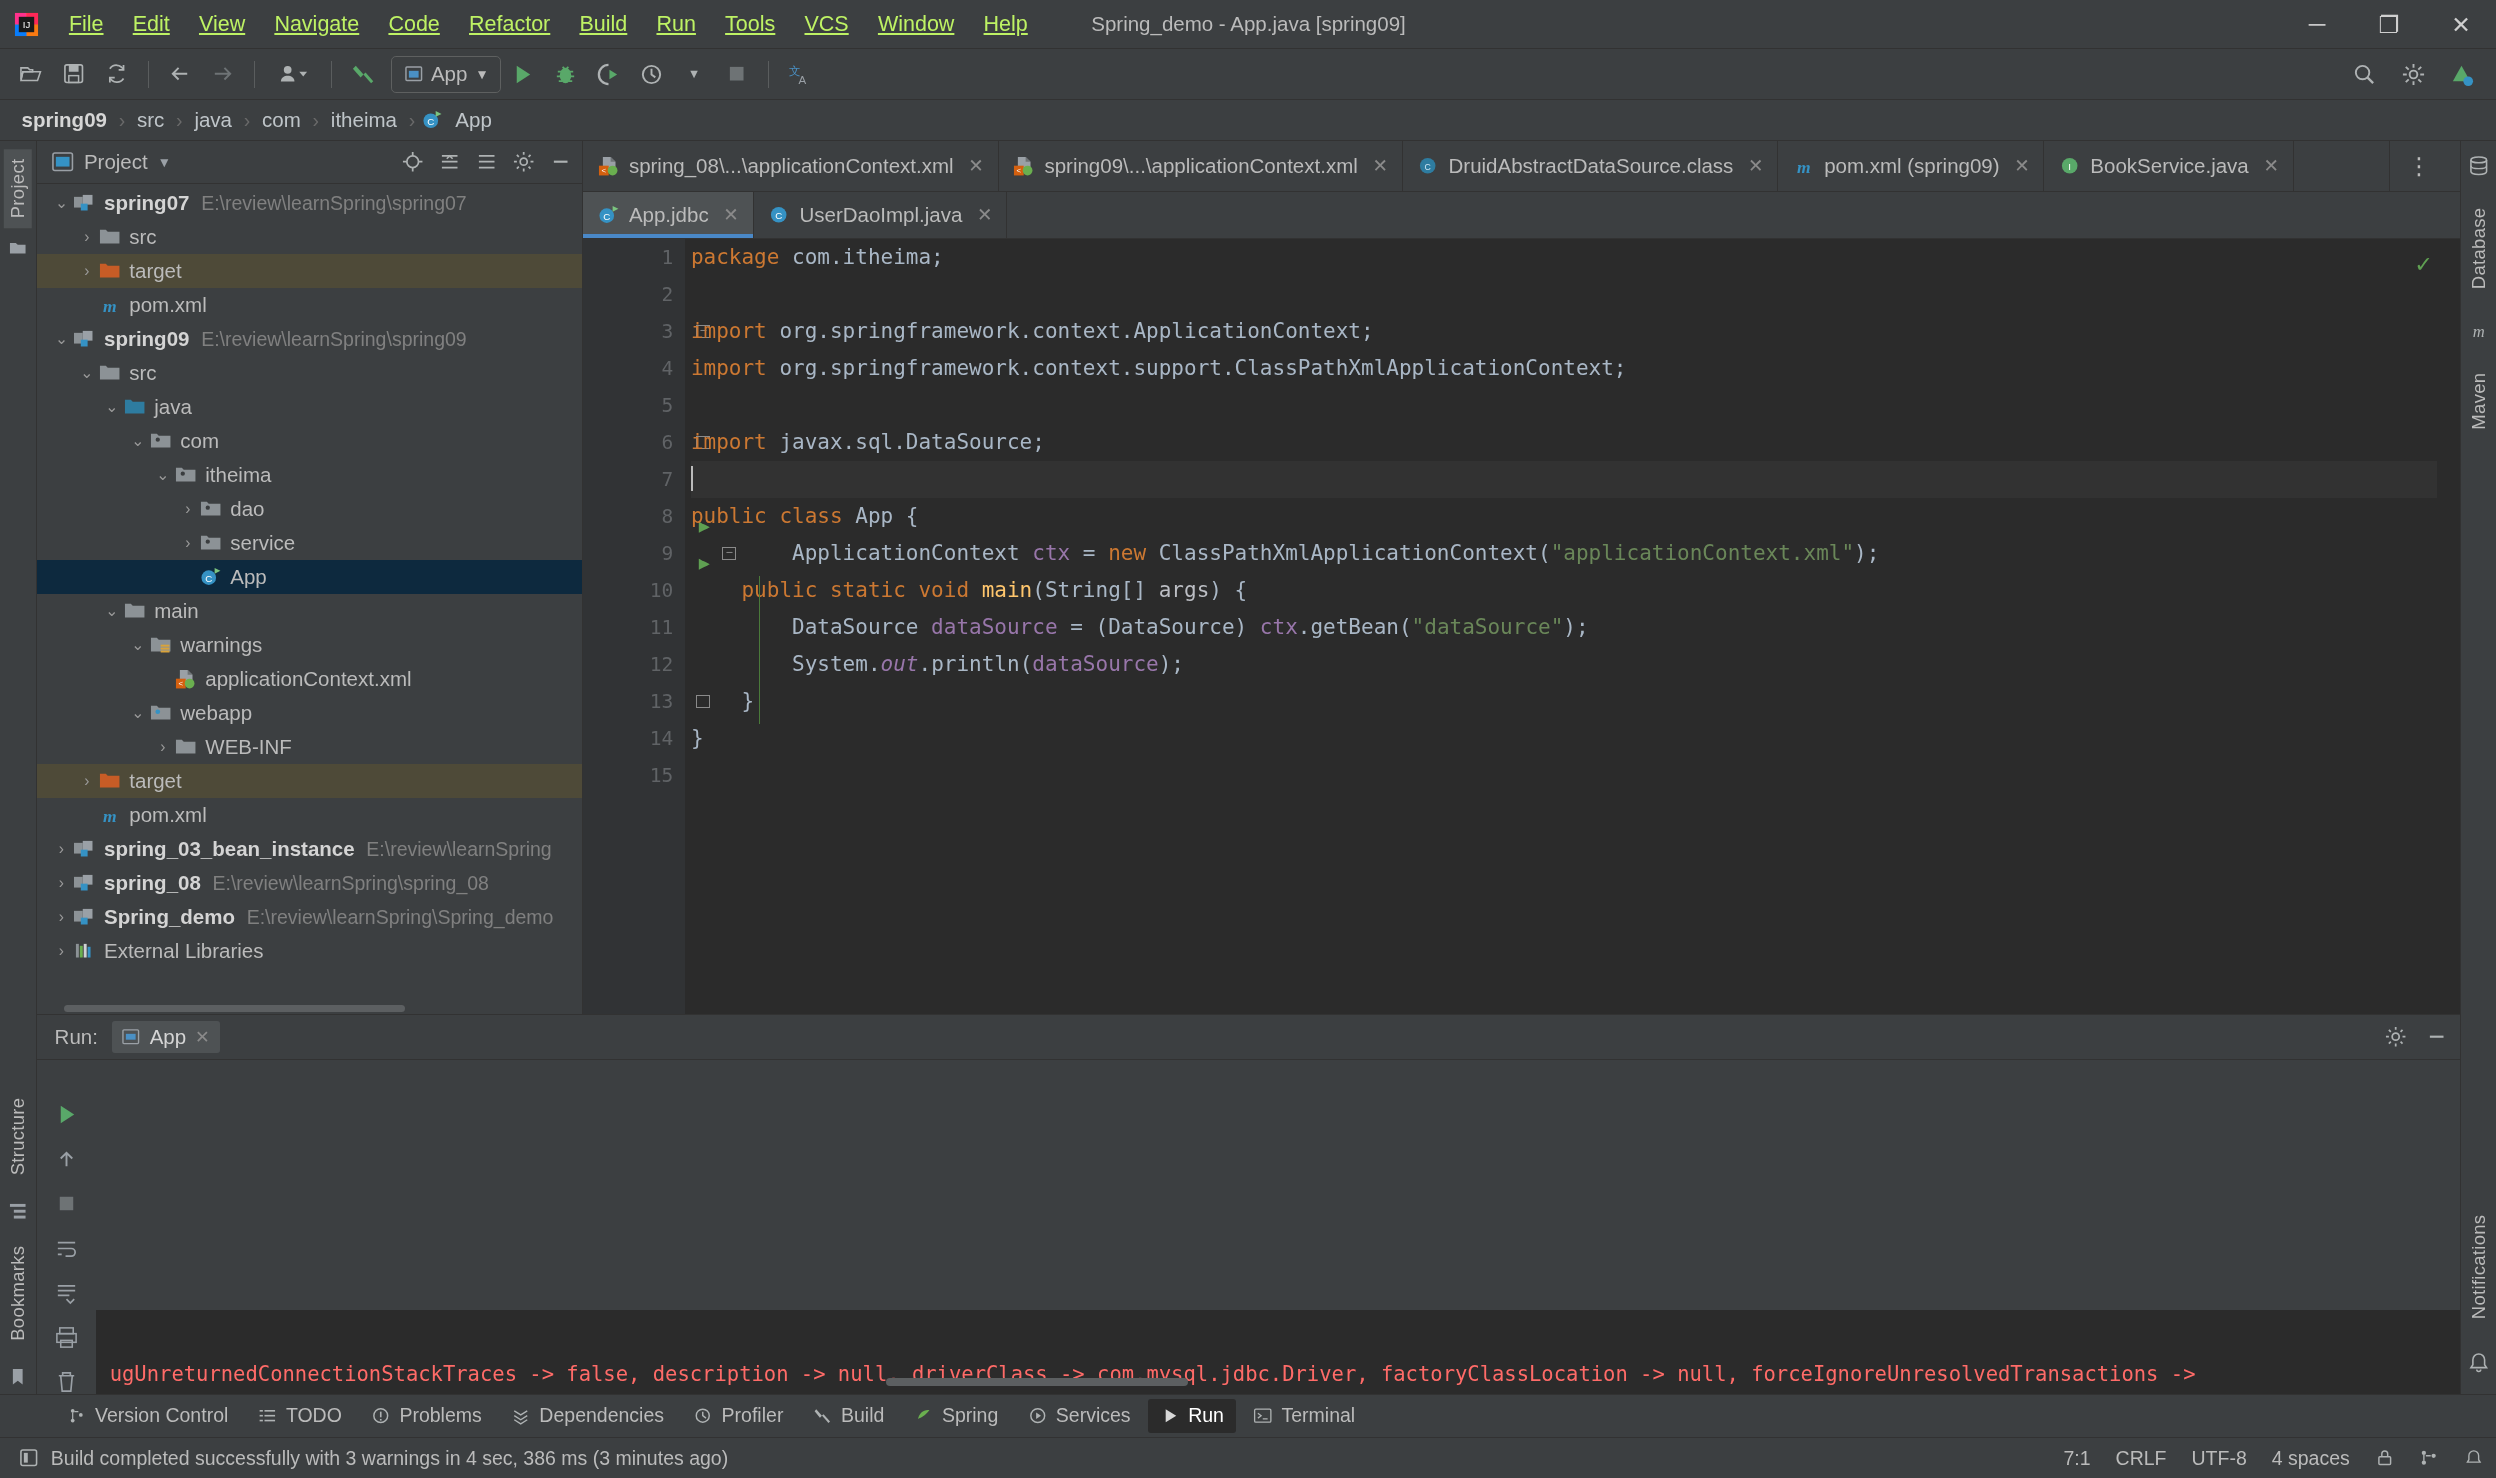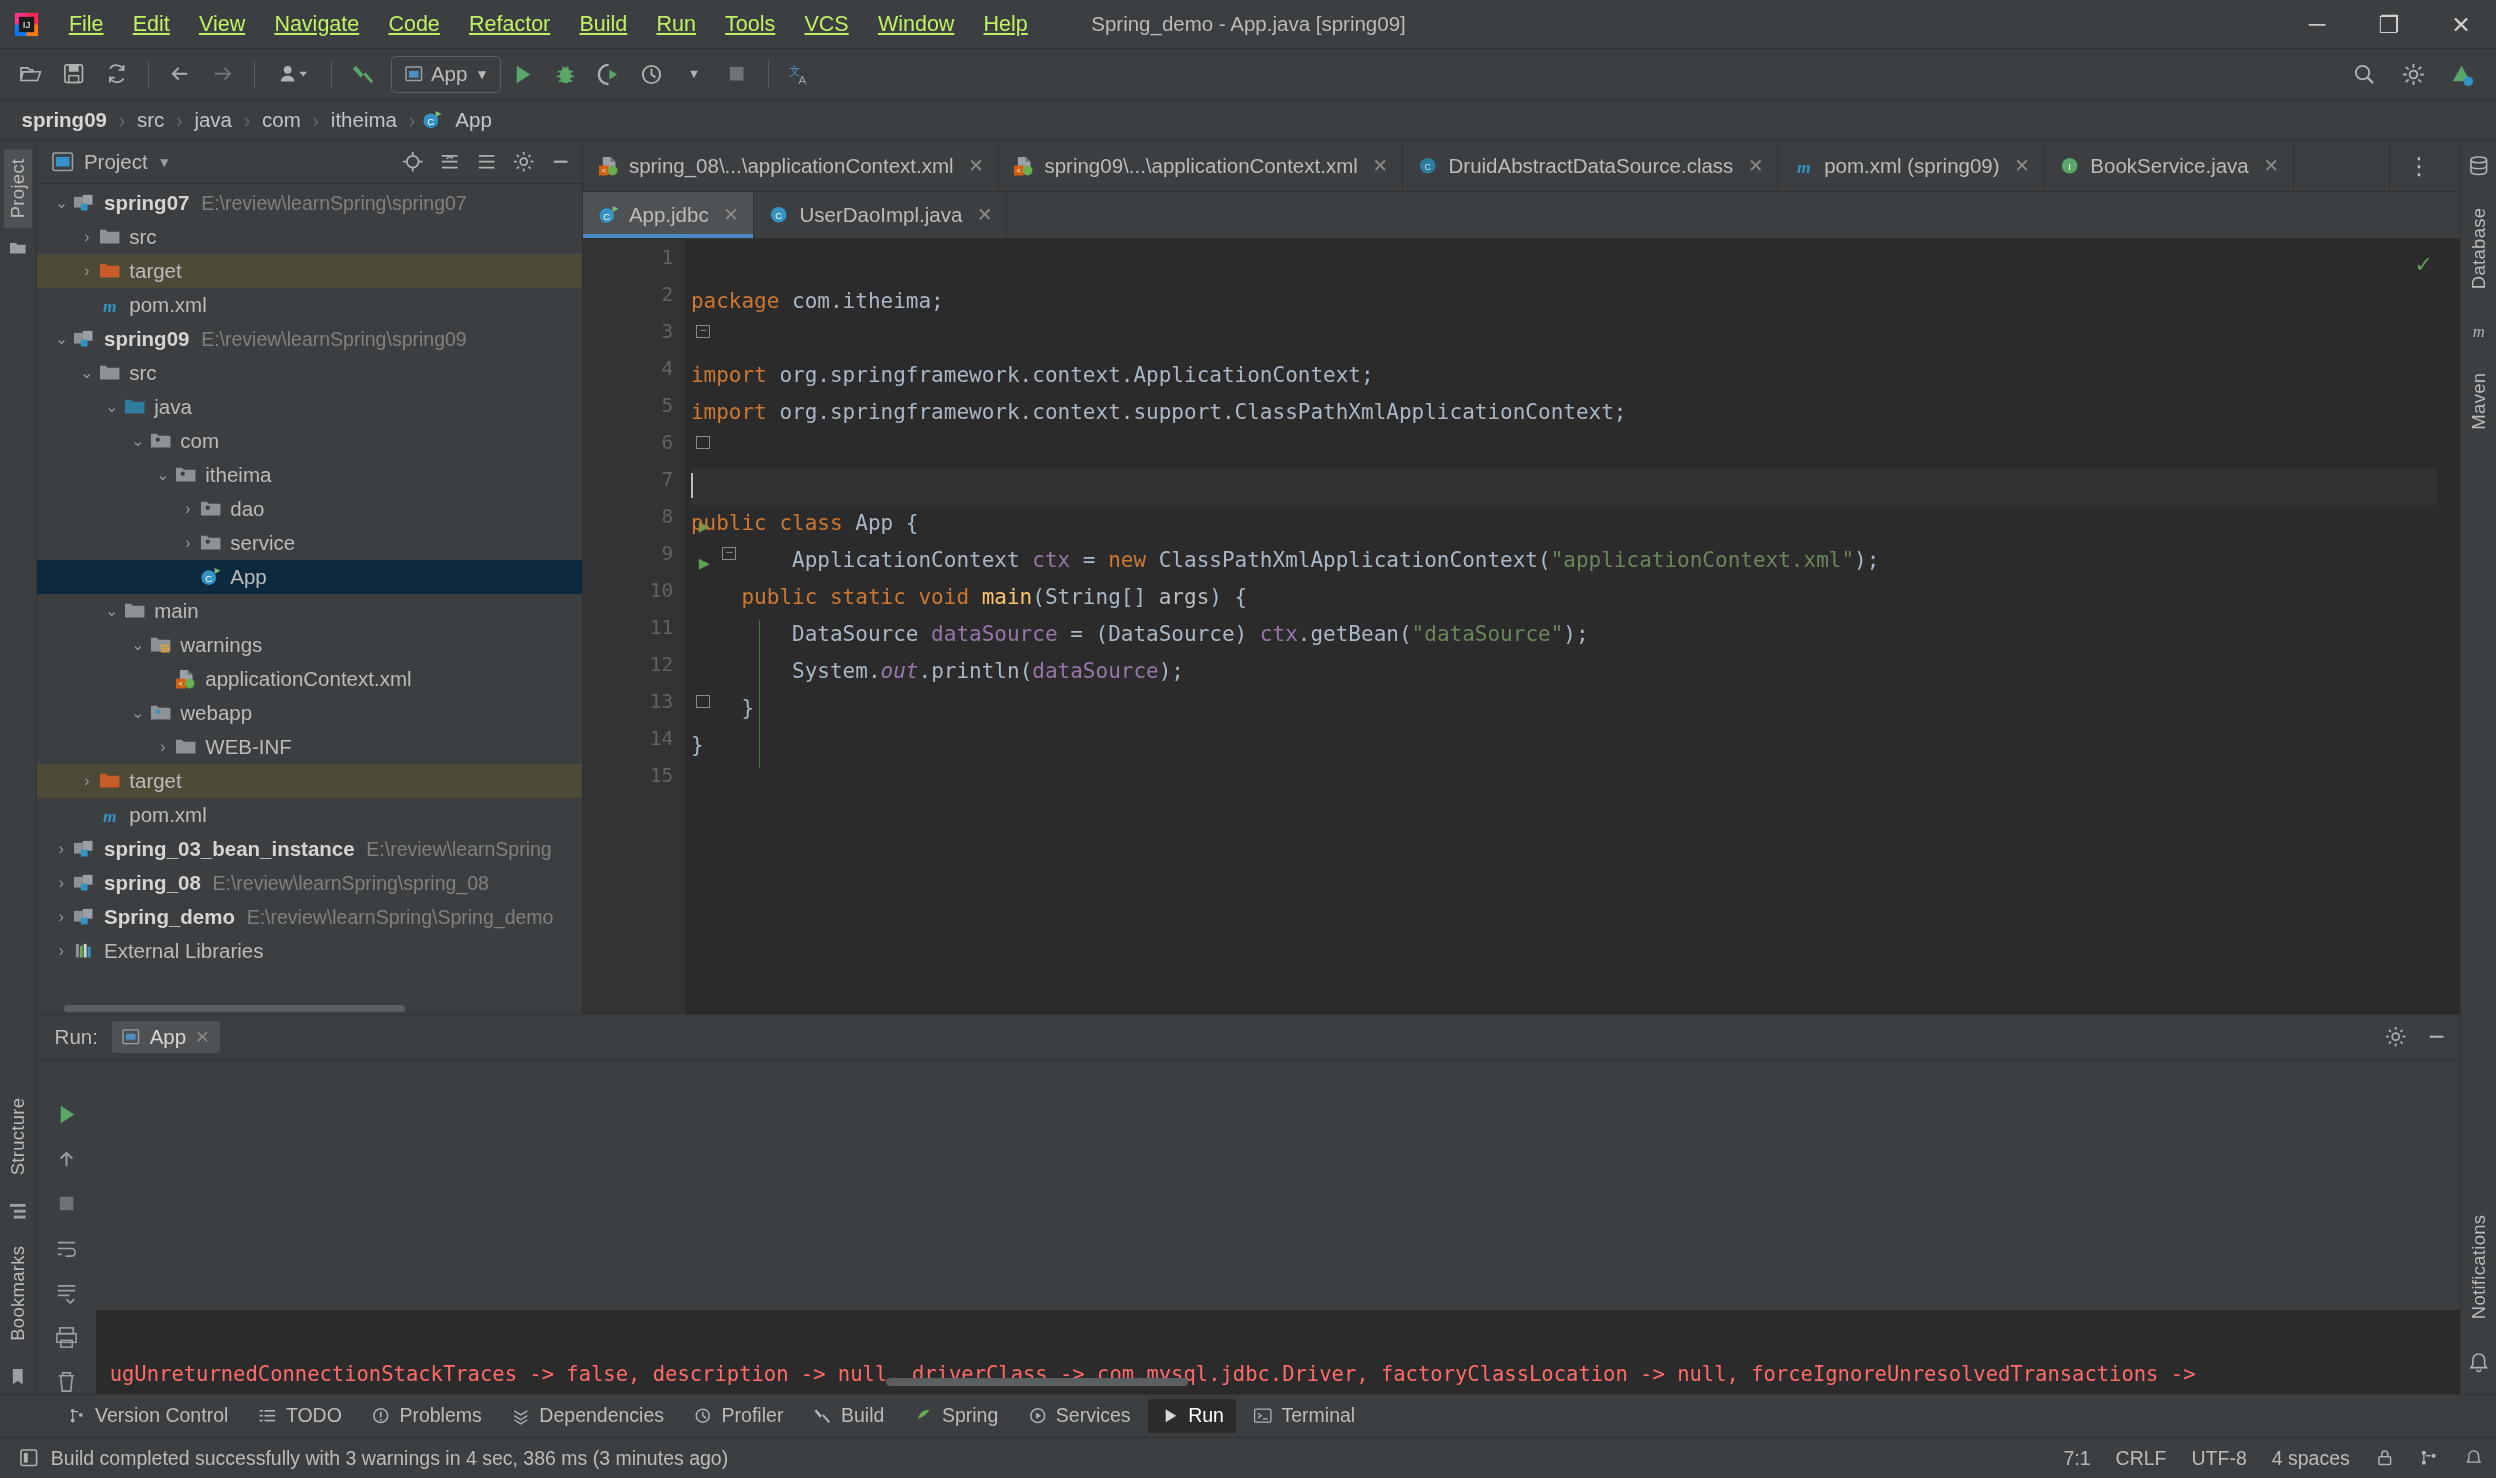--- a/index.html
+++ b/index.html
@@ -96,21 +96,21 @@
   .tab.active.blue::after { content:""; position:absolute; left:0; right:0; bottom:0; height:3.9px; background:#4a88c7;}
   .tab .x { color: #8a8a8a; font-size: 18.5px; margin-left: 5.9px; }
   .tabs-right { margin-left: auto; display: flex; align-items: center; padding-right: 11.7px; border-left: 1px solid #323232;}
   .codearea { flex: 1 1 auto; display: flex; min-height: 0; position: relative; background: #2b2b2b; overflow: hidden;}
   .gutter { width: 102px; flex: 0 0 102px; background: #313335; position: relative; }
   .gline { height: 37px; line-height: 37px; text-align: right; padding-right: 11.7px; color: #606366;
            font-family: "DejaVu Sans Mono", monospace; font-size: 19.5px; position: relative;}
   .grun { position: absolute; right: -25px; top: 8.8px; color: #5fa052; font-size: 18.5px; }
   .fold { position: absolute; right: -25px; top: 11.7px; width: 13.7px; height: 13.7px; border: 1.6px solid #8a8a8a; color: #8a8a8a;
           font-size: 11.7px; line-height: 9.8px; text-align: center; }
-  .codewrap { flex: 1 1 auto; position: relative; padding-left: 5.9px; margin-top: 44px; }
+  .codewrap { flex: 1 1 auto; position: relative; padding-left: 5.9px; }
   .cline { height: 37px; line-height: 37px; font-family: "DejaVu Sans Mono", monospace; font-size: 21px;
            white-space: pre; color: #a9b7c6; }
   .cline.cur { background: #323232; }
   .kw { color: #cc7832; } .str { color: #6a8759; }
   .cls { color: #a9b7c6; } .fld { color: #9876aa; } .mth { color: #ffc66d; } .par { color: #a9b7c6; }
   .lvar { color: #bcbec4;} .ital { font-style: italic; color: #9876aa;}
   .caret { display:inline-block; width: 2px; height: 25px; background: #bbbbbb; vertical-align: -4.9px;}
   .indentline { position: absolute; background: #4a7a3a; width: 1px; }
   .rightmark { position: absolute; right: 0; top: 0; bottom: 0; width: 23.4px; background: #2b2b2b; }
   .check { position: absolute; right: 27px; top: 11.7px; color: #5fa052; font-size: 22.4px;}
@@ -746,20 +746,21 @@
                 <div class="gline">13<span class="fold" style="right: -25px;"></span></div>
                 <div class="gline">14</div>
                 <div class="gline">15</div>
               </div>
             <div class="codewrap" id="codewrap">
                 <div class="cline"><span class="kw">package </span><span class="cls">com.itheima;</span></div>
                 <div class="cline"></div>
                 <div class="cline"><span class="kw">import </span><span class="cls">org.springframework.context.ApplicationContext;</span></div>
                 <div class="cline"><span class="kw">import </span><span class="cls">org.springframework.context.support.ClassPathXmlApplicationContext;</span></div>
                 <div class="cline"></div>
+                <div class="cline"><span class="kw">import </span><span class="cls">javax.sql.DataSource;</span></div>
                 <div class="cline cur"><span class="caret"></span></div>
                 <div class="cline"><span class="kw">public class </span><span class="cls">App</span><span class="par"> {</span></div>
                 <div class="cline"><span class="cls">        ApplicationContext </span><span class="fld">ctx</span><span class="par"> = </span><span class="kw">new </span><span class="cls">ClassPathXmlApplicationContext(</span><span class="str">"applicationContext.xml"</span><span class="par">);</span></div>
                 <div class="cline"><span class="kw">    public static void </span><span class="mth">main</span><span class="par">(</span><span class="cls">String</span><span class="par">[] </span><span class="lvar">args</span><span class="par">) {</span></div>
                 <div class="cline"><span class="cls">        DataSource </span><span class="fld">dataSource</span><span class="par"> = (</span><span class="cls">DataSource</span><span class="par">) </span><span class="fld">ctx</span><span class="par">.getBean(</span><span class="str">"dataSource"</span><span class="par">);</span></div>
                 <div class="cline"><span class="cls">        System.</span><span class="ital">out</span><span class="par">.println(</span><span class="fld">dataSource</span><span class="par">);</span></div>
                 <div class="cline"><span class="par">    }</span></div>
                 <div class="cline"><span class="par">}</span></div>
                 <div class="cline"></div>
                 <div class="indentline" style="left: 74px; top: 337px; height: 148px;"></div>

